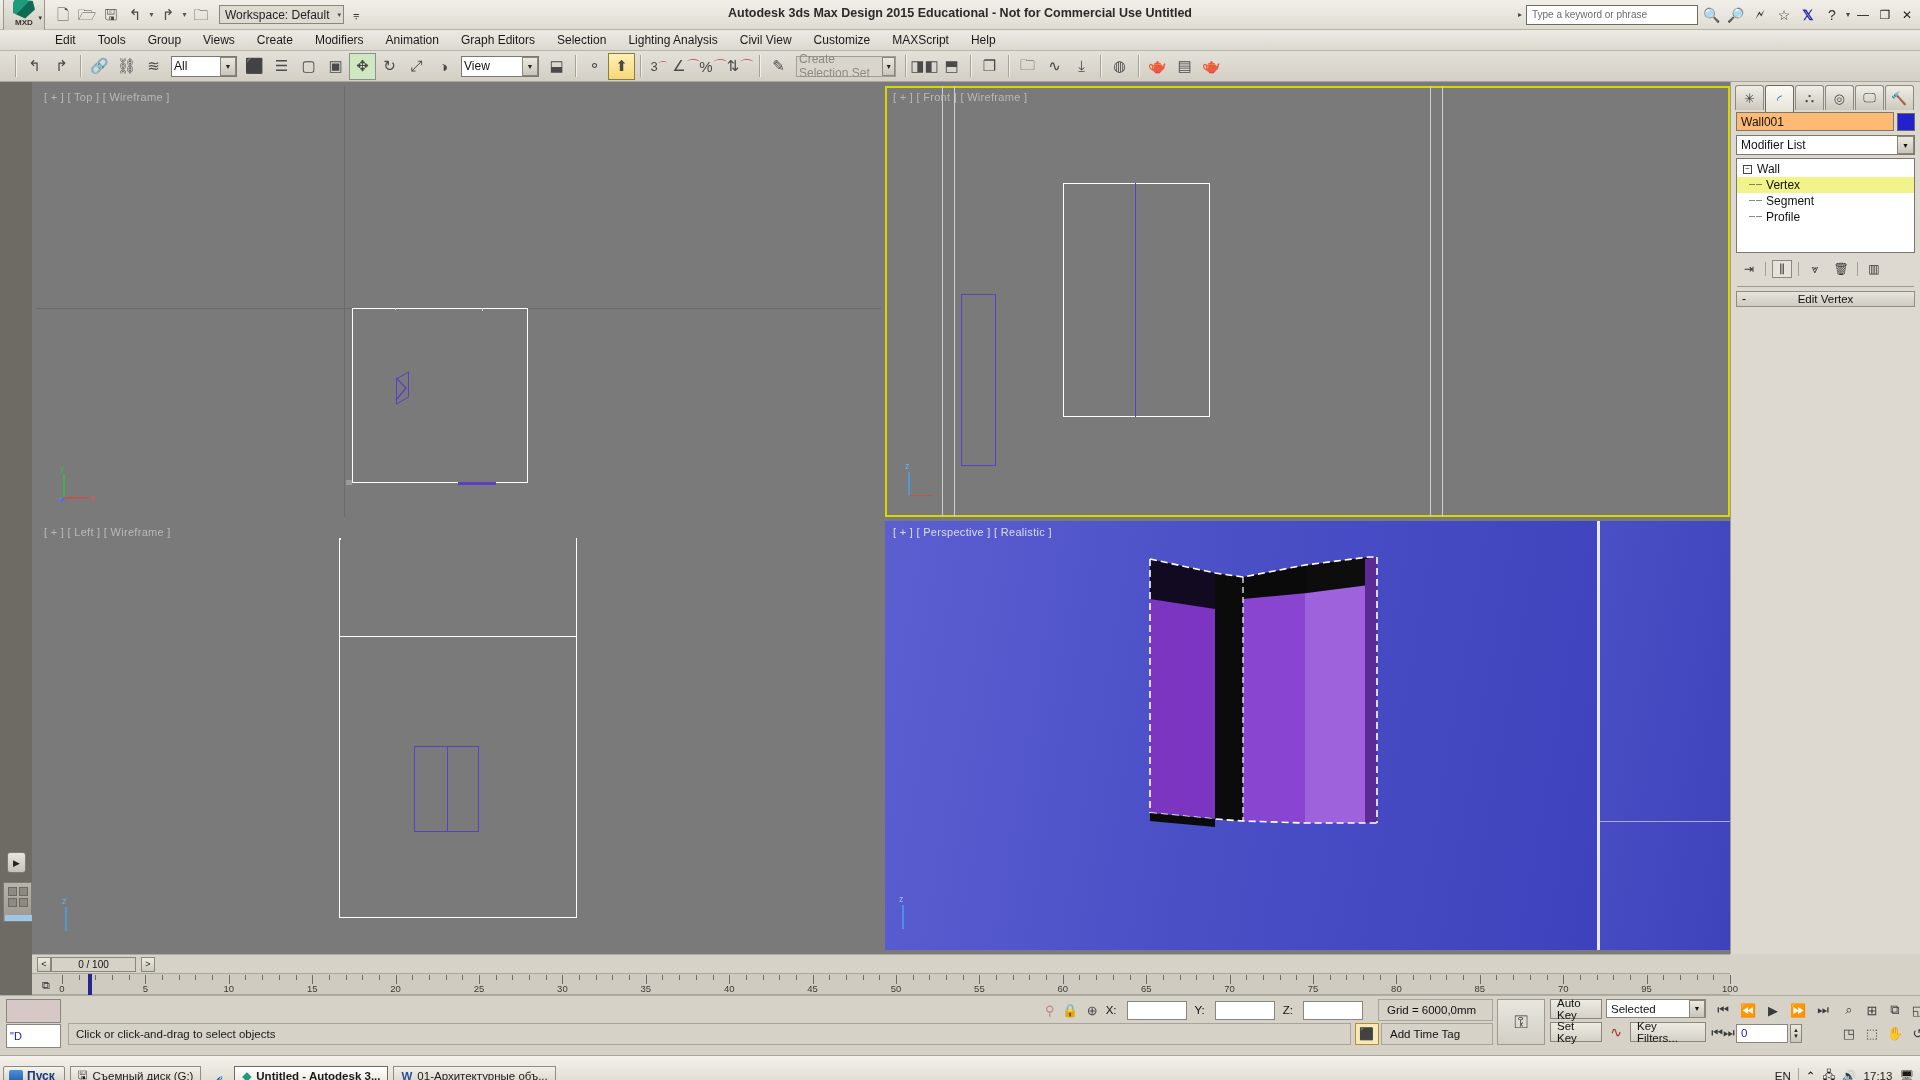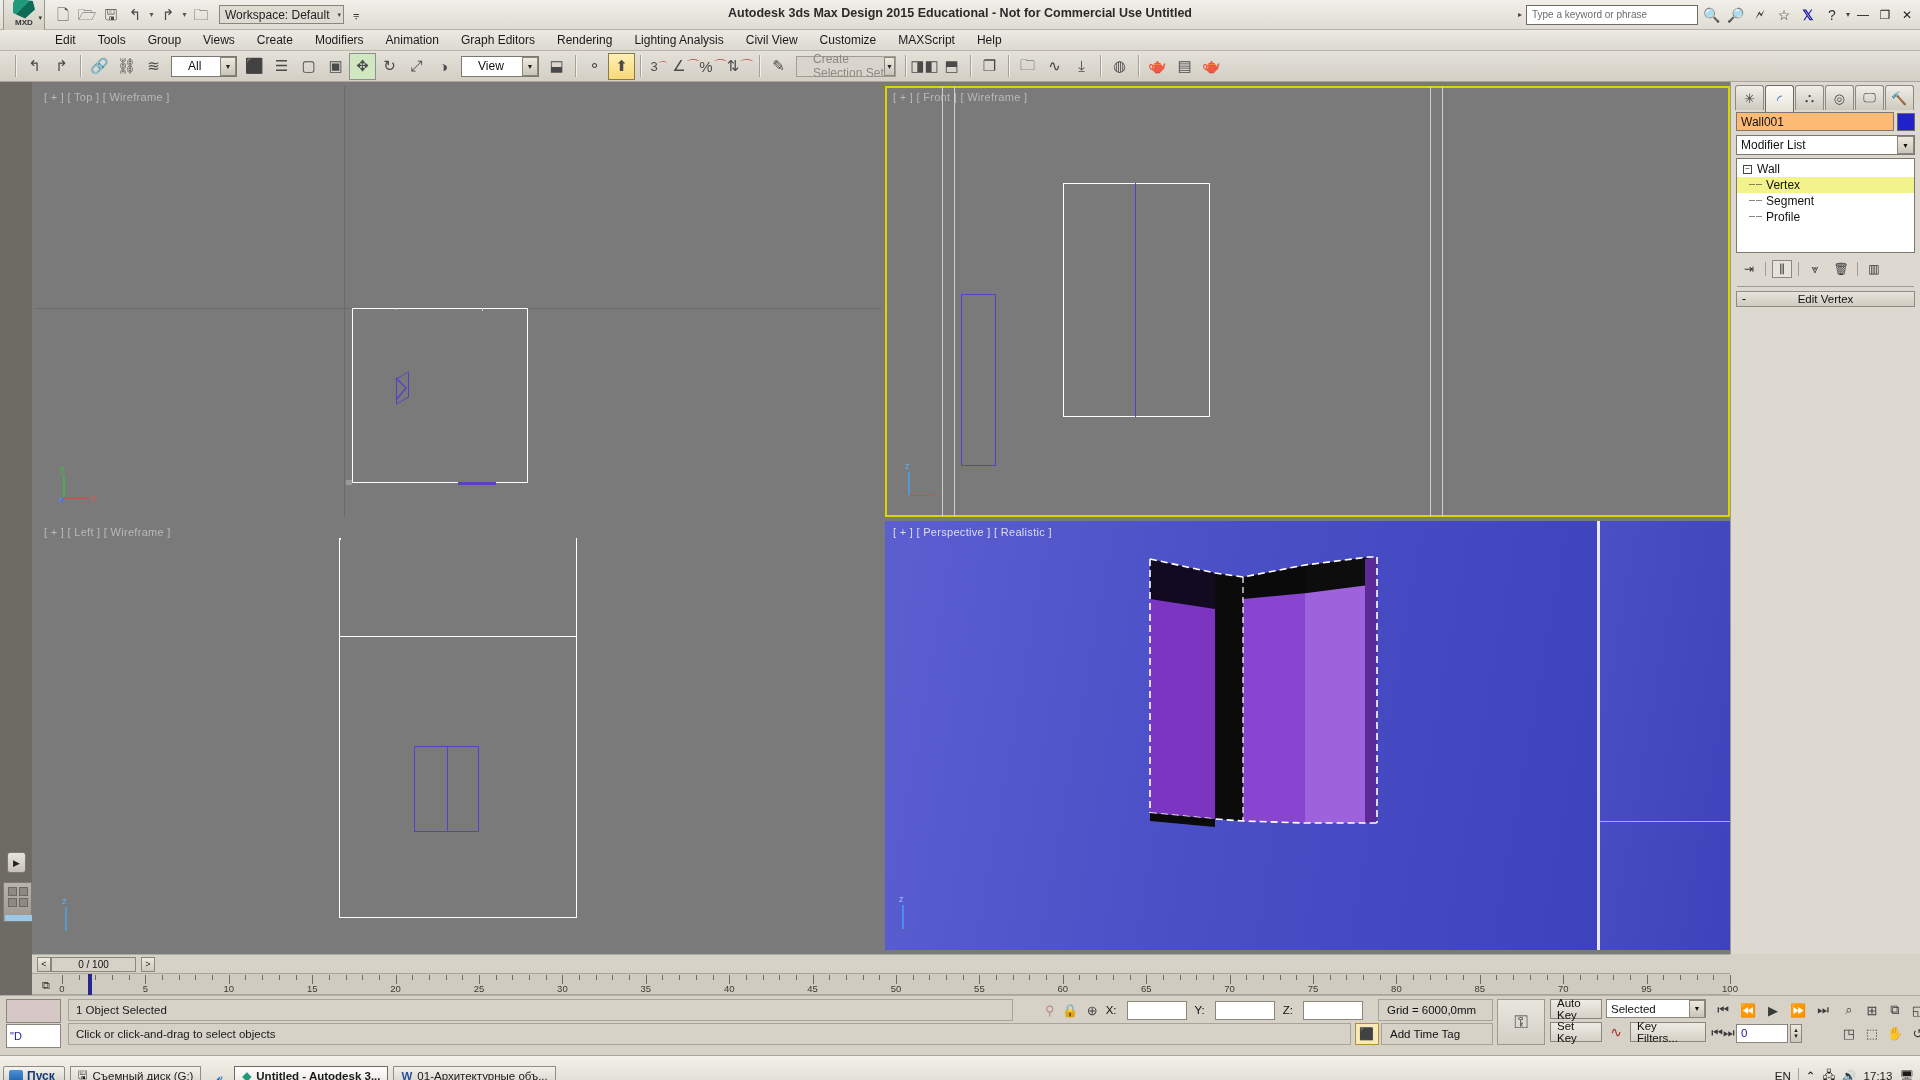--- a/index.html
+++ b/index.html
@@ -86,21 +86,21 @@
   }
   .tb.active{
     background:#cfe8c2;border:1px solid #8f8f8f;
   }
   .tb.sel{
     background:linear-gradient(#fff0b5,#f7d878);border:1px solid #8a7b40;
   }
   .tbsep{width:1px;height:22px;background:#a6a298;margin:0 5px;box-shadow:1px 0 0 #f2f0ea;}
   .combo{
     height:21px;border:1px solid #7c786f;background:#fff;
-    display:flex;align-items:center;padding-left:16px;font-size:12px;color:#111;
+    display:flex;align-items:center;padding-left:2px;font-size:12px;color:#111;
   }
   .combo .cbtn{
     margin-left:auto;width:16px;height:19px;background:linear-gradient(#eceade,#c9c5bb);
     border:1px solid #8a867c;display:flex;align-items:center;justify-content:center;
     font-size:7px;color:#222;
   }
   .combo.disabled{background:#d9d5cc;color:#8d8a83;border-color:#a29e95;}
 
   
   .leftstrip{
@@ -335,21 +335,21 @@
 
   <div class="menubar">
     <div class="mi">Edit</div>
     <div class="mi">Tools</div>
     <div class="mi">Group</div>
     <div class="mi">Views</div>
     <div class="mi">Create</div>
     <div class="mi">Modifiers</div>
     <div class="mi">Animation</div>
     <div class="mi">Graph Editors</div>
-    <div class="mi">Rendering</div>
+    <div class="mi">Selection</div>
     <div class="mi">Lighting Analysis</div>
     <div class="mi">Civil View</div>
     <div class="mi">Customize</div>
     <div class="mi">MAXScript</div>
     <div class="mi">Help</div>
   </div>
 
   <div class="toolbar">
     <div class="tbsep"></div>
     <div class="tb">↰</div>
@@ -711,23 +711,20 @@
         <div class="tick" style="left: 1651.32px; height: 5px;"></div>
         <div class="tick" style="left: 1668px; height: 9px;"></div>
         <div class="tlabel" style="left: 1668px;">100</div>
       </div>
   </div>
 
   <div class="statusarea">
     <div class="mini-listener"></div>
     <div class="mini-listener2">"D</div>
 
-    <div class="statusline" style="left:68px;top:3px;width:945px;">
-      <span>1 Object Selected</span>
-    </div>
     <div class="statusline" style="left:68px;top:27px;width:1283px;">
       <span>Click or click-and-drag to select objects</span>
     </div>
 
     <div style="position:absolute;left:1045px;top:3px;display:flex;align-items:center;gap:8px;height:22px;">
       <div class="sbtn" style="color:#c08a8a;">⚲</div>
       <div class="sbtn">🔒</div>
       <div class="sbtn">⊕</div>
       <span class="coordlbl">X:</span>
       <div class="coordfield"></div>

